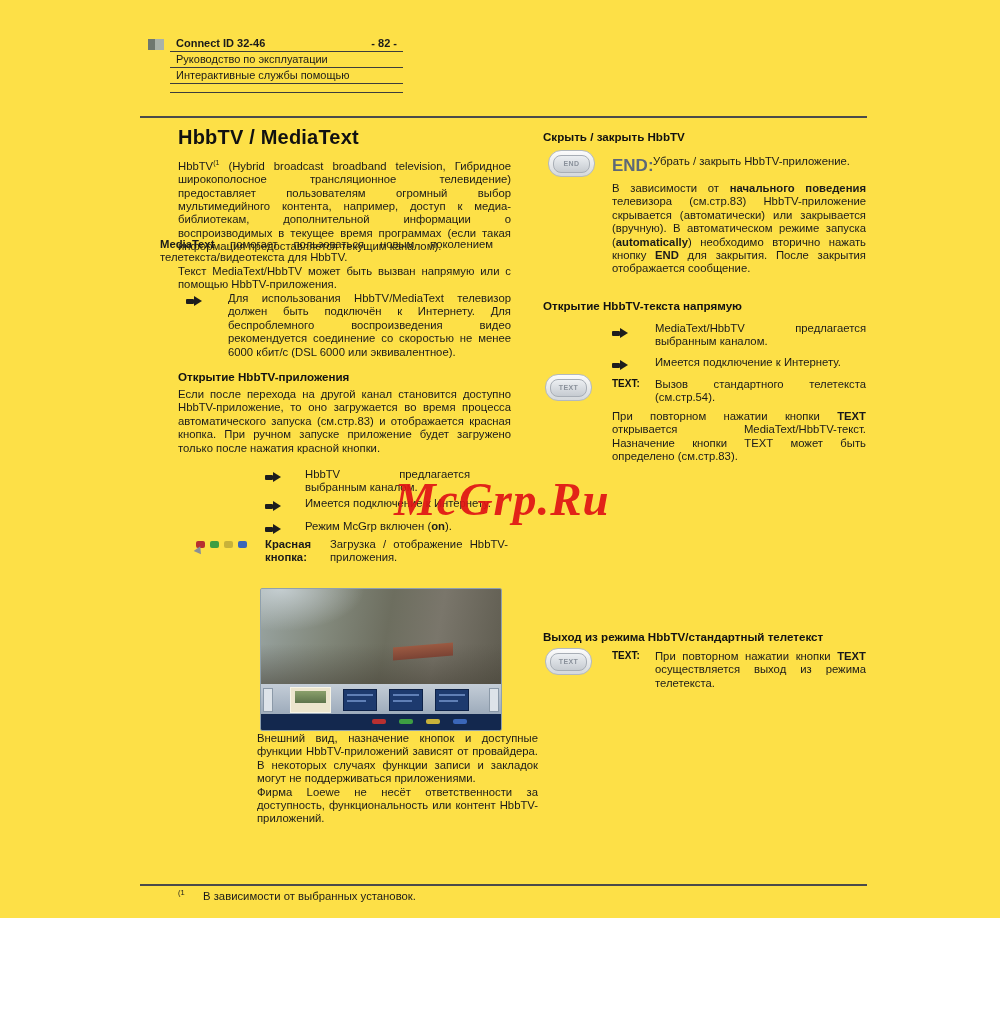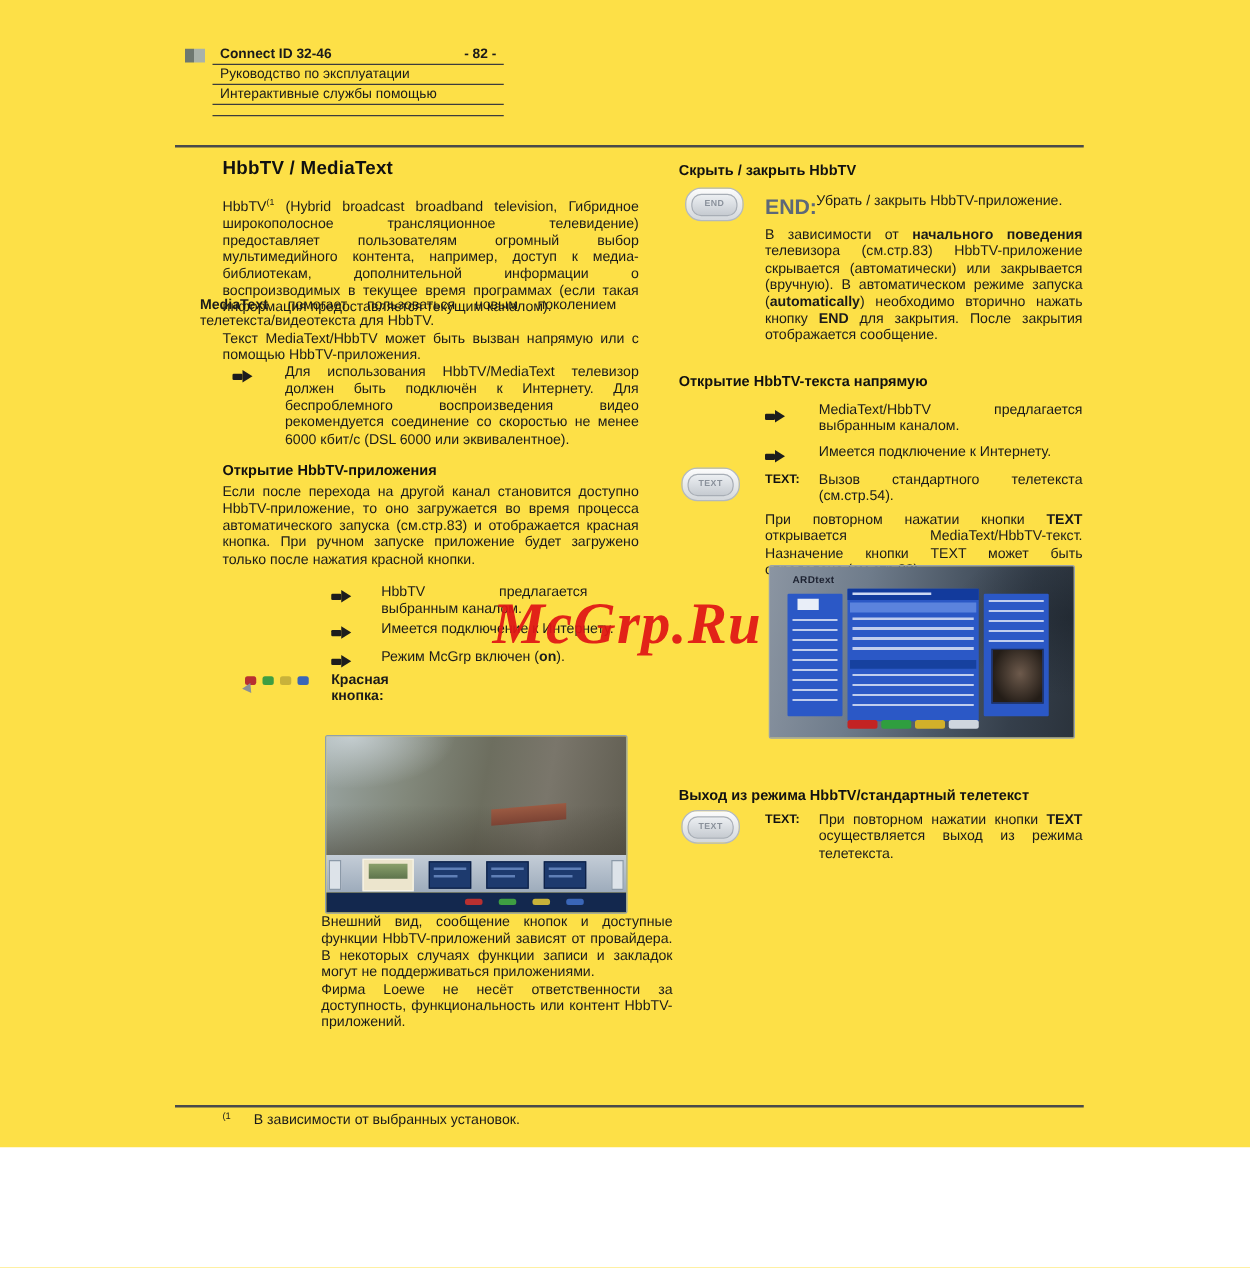--- a/index.html
+++ b/index.html
@@ -1,21 +1,21 @@
 <!DOCTYPE html>
 <html><head>
 <meta charset="utf-8">
 <style>
   html,body{margin:0;padding:0;background:#ffffff;}
   .page{position:relative;width:1000px;height:918px;background:#fde047;overflow:hidden;
         font-family:"Liberation Sans",sans-serif;color:#1a1a1a;}
   .abs{position:absolute;}
   .txt{font-size:11.3px;line-height:13.4px;text-align:justify;}
   .txt p{margin:0;}
-  .h1{font-weight:bold;font-size:15px;letter-spacing:.2px;color:#111;}
+  .h1{font-weight:bold;font-size:20px;letter-spacing:.2px;color:#111;}
   .h2{font-weight:bold;font-size:11.6px;color:#111;}
   
   .hdr-icon{left:148px;top:39px;width:16px;height:11px;
             background:linear-gradient(90deg,#6e786f 0 45%,#a9b2a9 45%);}
   .hdr{left:170px;top:36px;width:233px;font-size:11px;}
   .hdr-row{display:flex;justify-content:space-between;padding:1px 6px 2px;
            border-bottom:1.6px solid #3c3c3c;}
   .hdr-row.b{font-weight:bold;}
   .hdr-extra{height:8px;border-bottom:1.6px solid #3c3c3c;}
   .rule{height:1.8px;background:#4a4a4a;}
@@ -152,20 +152,21 @@
 
   <div class="abs cbtns" style="left:196px;top:541px;">
     <i style="background:#b83030;position:relative;">
         <span class="cur"></span>
       </i>
     <i style="background:#3e9e42;"></i>
     <i style="background:#c8b23a;"></i>
     <i style="background:#3a66b8;"></i>
   </div>
   <div class="abs txt" style="left:265px;top:538px;width:62px;font-weight:bold;text-align:left;">Красная кнопка:</div>
+  <div class="abs txt" style="left:330px;top:538px;width:178px;">Загрузка / отображение HbbTV-приложения.</div>
 
   <div class="abs tv1" style="left:260px;top:588px;">
     <div class="photo"></div>
     <div class="ridge"></div>
     <div class="fort"></div>
     <div class="appbar">
       <div class="nav" style="left:2px;"></div>
       <div class="tile sel">
           <i></i>
         </div>
@@ -185,21 +186,21 @@
     </div>
     <div class="strip">
       <i style="left:111px;background:#b83030;"></i>
       <i style="left:138px;background:#3e9e42;"></i>
       <i style="left:165px;background:#c8b23a;"></i>
       <i style="left:192px;background:#3a66b8;"></i>
     </div>
   </div>
 
   <div class="abs txt" style="left:257px;top:732px;width:281px;">
-    <p>Внешний вид, сообщение кнопок и доступные функции HbbTV-приложений зависят от провайдера. В некоторых случаях функции записи и закладок могут не поддерживаться приложениями.</p>
+    <p>Внешний вид, назначение кнопок и доступные функции HbbTV-приложений зависят от провайдера. В некоторых случаях функции записи и закладок могут не поддерживаться приложениями.</p>
     <p>Фирма Loewe не несёт ответственности за доступность, функциональность или контент HbbTV-приложений.</p>
   </div>
 
   <div class="abs h2" style="left:543px;top:130px;">Скрыть / закрыть HbbTV</div>
 
   <div class="abs key" style="left:548px;top:150px;">
     <span class="cap">END</span>
   </div>
   <div class="abs keylabel" style="left:612px;top:156px;">END:</div>
   <div class="abs txt" style="left:653px;top:155px;width:214px;text-align:left;">Убрать / закрыть HbbTV-приложение.</div>
@@ -219,46 +220,20 @@
   <div class="abs key" style="left:545px;top:374px;">
     <span class="cap">TEXT</span>
   </div>
   <div class="abs keylabel dark" style="left:612px;top:378px;">TEXT:</div>
   <div class="abs txt" style="left:655px;top:378px;width:211px;">Вызов стандартного телетекста (см.стр.54).</div>
 
   <div class="abs txt" style="left:612px;top:410px;width:254px;">
     <span>При повторном нажатии кнопки </span><b>TEXT</b><span> открывается MediaText/HbbTV-текст. Назначение кнопки TEXT может быть определено (см.стр.83).</span>
   </div>
 
-  <div class="abs tv2" style="left:615px;top:452px;">
-    <div class="logo">ARDtext</div>
-    <div class="panel pl">
-      <div class="badge"></div>
-      <div class="rws rows"></div>
-    </div>
-    <div class="panel pc">
-      <div class="hd">
-          <i></i>
-        </div>
-      <div class="hl"></div>
-      <div class="r1 rows"></div>
-      <div class="sub"></div>
-      <div class="r2 rows"></div>
-    </div>
-    <div class="panel pr">
-      <div class="rws rows"></div>
-      <div class="pic"></div>
-    </div>
-    <div class="keys">
-      <i style="background:#c32323;"></i>
-      <i style="background:#2f9e3f;"></i>
-      <i style="background:#d2b02a;"></i>
-      <i style="background:#cfd6de;"></i>
-    </div>
-  </div>
 
 
   <div class="abs h2" style="left:543px;top:630px;">Выход из режима HbbTV/стандартный телетекст</div>
 
   <div class="abs key" style="left:545px;top:648px;">
     <span class="cap">TEXT</span>
   </div>
   <div class="abs keylabel dark" style="left:612px;top:650px;">TEXT:</div>
   <div class="abs txt" style="left:655px;top:650px;width:211px;">
     <span>При повторном нажатии кнопки </span><b>TEXT</b><span> осуществляется выход из режима телетекста.</span>

